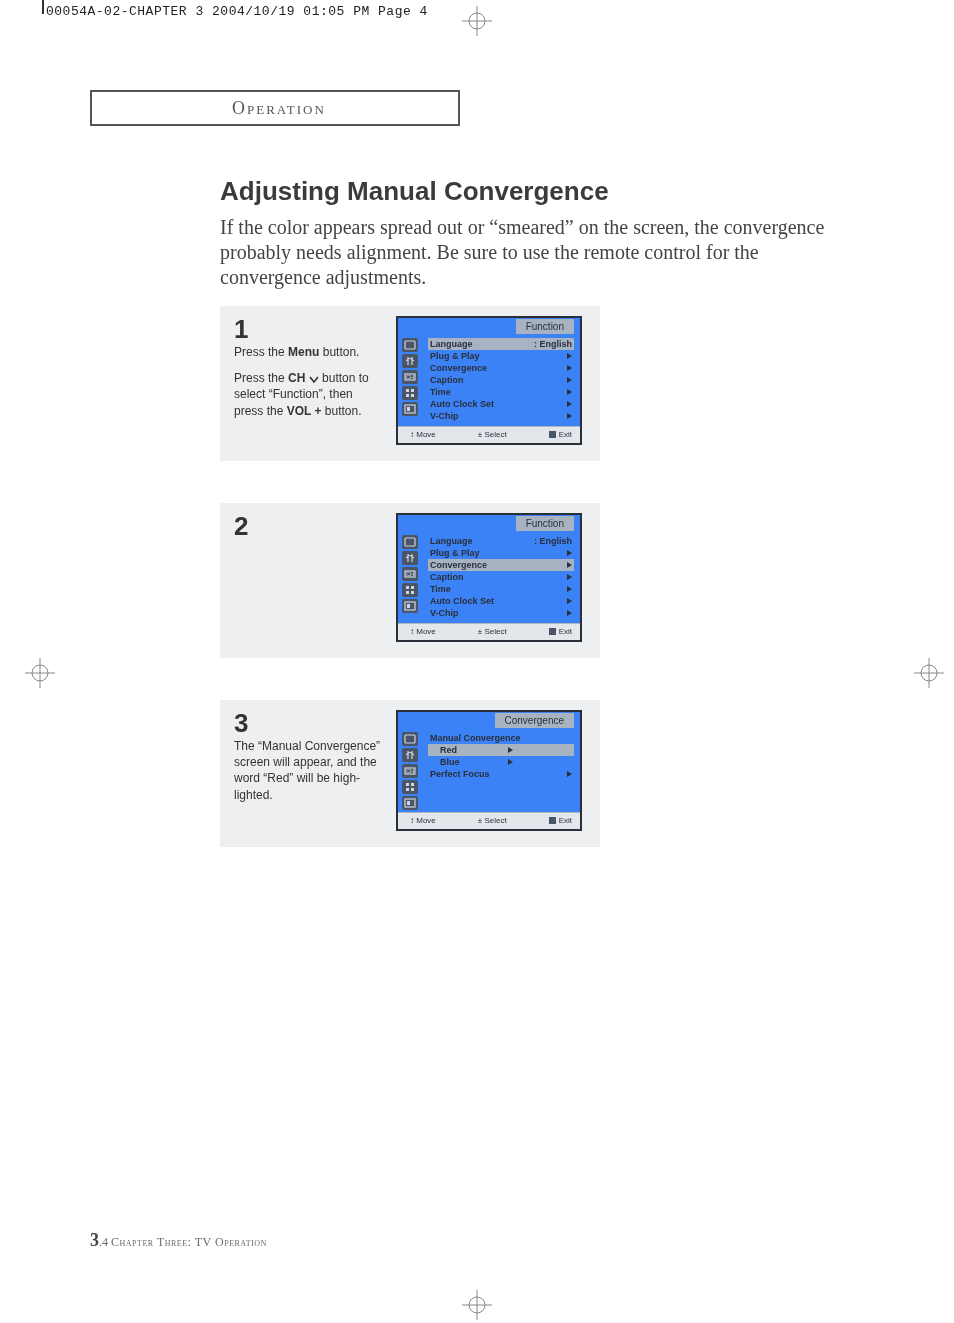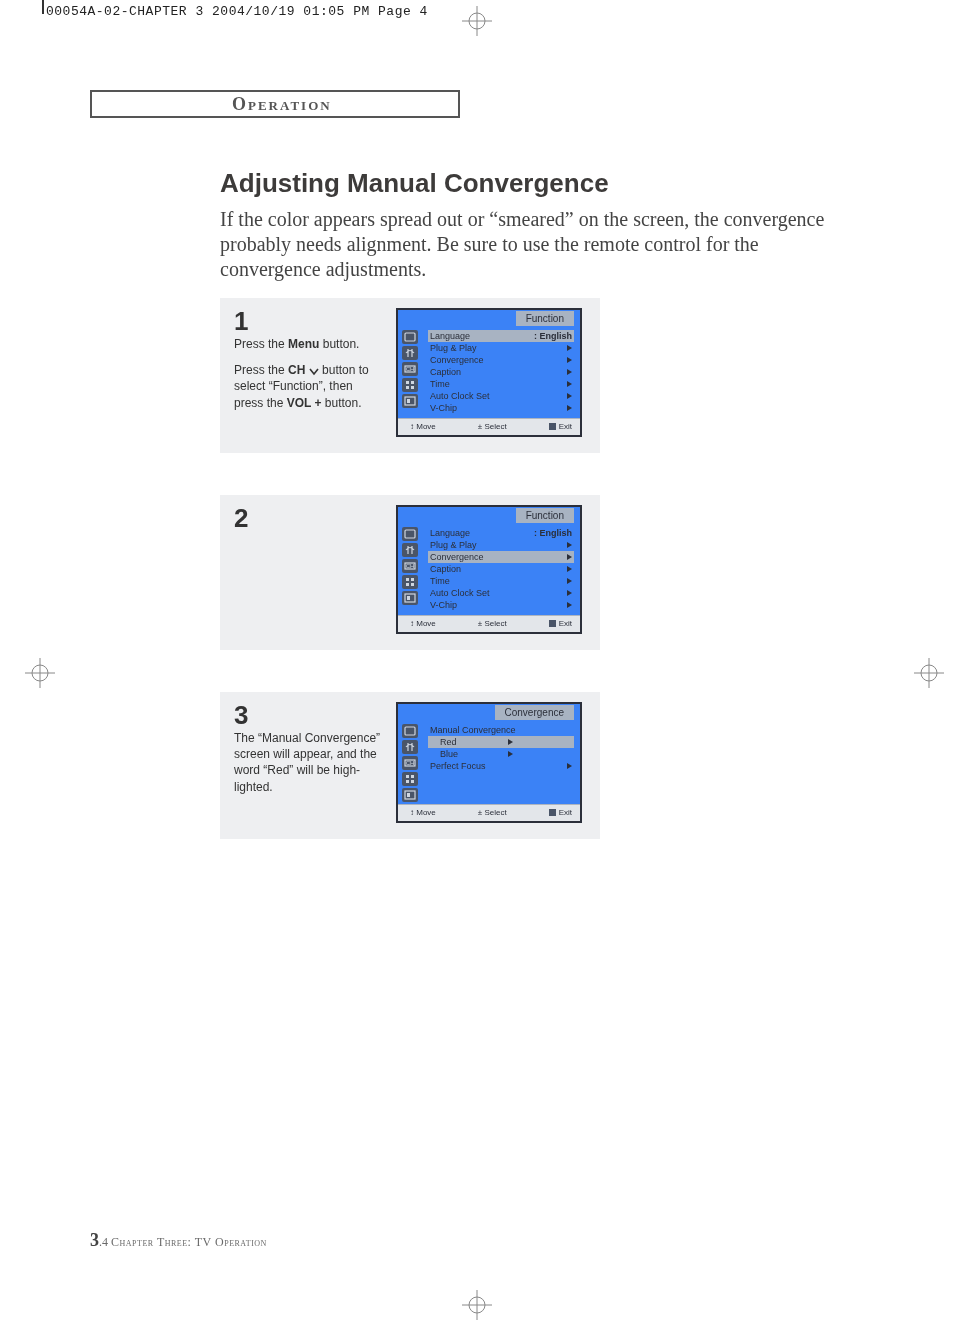--- a/index.html
+++ b/index.html
@@ -58,32 +58,31 @@
   .page {
     position: relative;
     width: 954px;
     height: 1323px;
     box-sizing: border-box;
     padding: 90px 90px 60px 90px;
   }
   .section-tab {
     border: 2px solid #555;
     width: 370px;
-    height: 28px;
+    height: 36px;
     margin-left: 0;
     display: flex;
     align-items: center;
     padding-left: 140px;
     box-sizing: border-box;
     font-family: Georgia, 'Times New Roman', serif;
     font-variant: small-caps;
     letter-spacing: 2px;
     font-size: 18px;
     color: #555;
-    font-weight: bold;
   }
   .content-col {
     margin-left: 130px;
     margin-top: 50px;
     width: 620px;
   }
   h1.title {
     font-family: Arial, Helvetica, sans-serif;
     font-weight: 800;
     font-size: 26px;
@@ -182,21 +181,21 @@
   }
   .osd-row {
     display: flex;
     align-items: center;
     height: 12px;
     padding: 0 2px;
   }
   .osd-row.sel {
     background: #a8b3c2;
   }
-  .osd-label { flex: 1; }
+  .osd-label { flex: 1; font-weight: bold; }
   .osd-value { color:#2b2f3a;font-weight:bold; }
   .osd-tri {
     width: 0; height: 0;
     border-top: 3px solid transparent;
     border-bottom: 3px solid transparent;
     border-left: 5px solid #2b2f3a;
   }
   .osd-footer {
     display: flex;
     justify-content: space-between;

